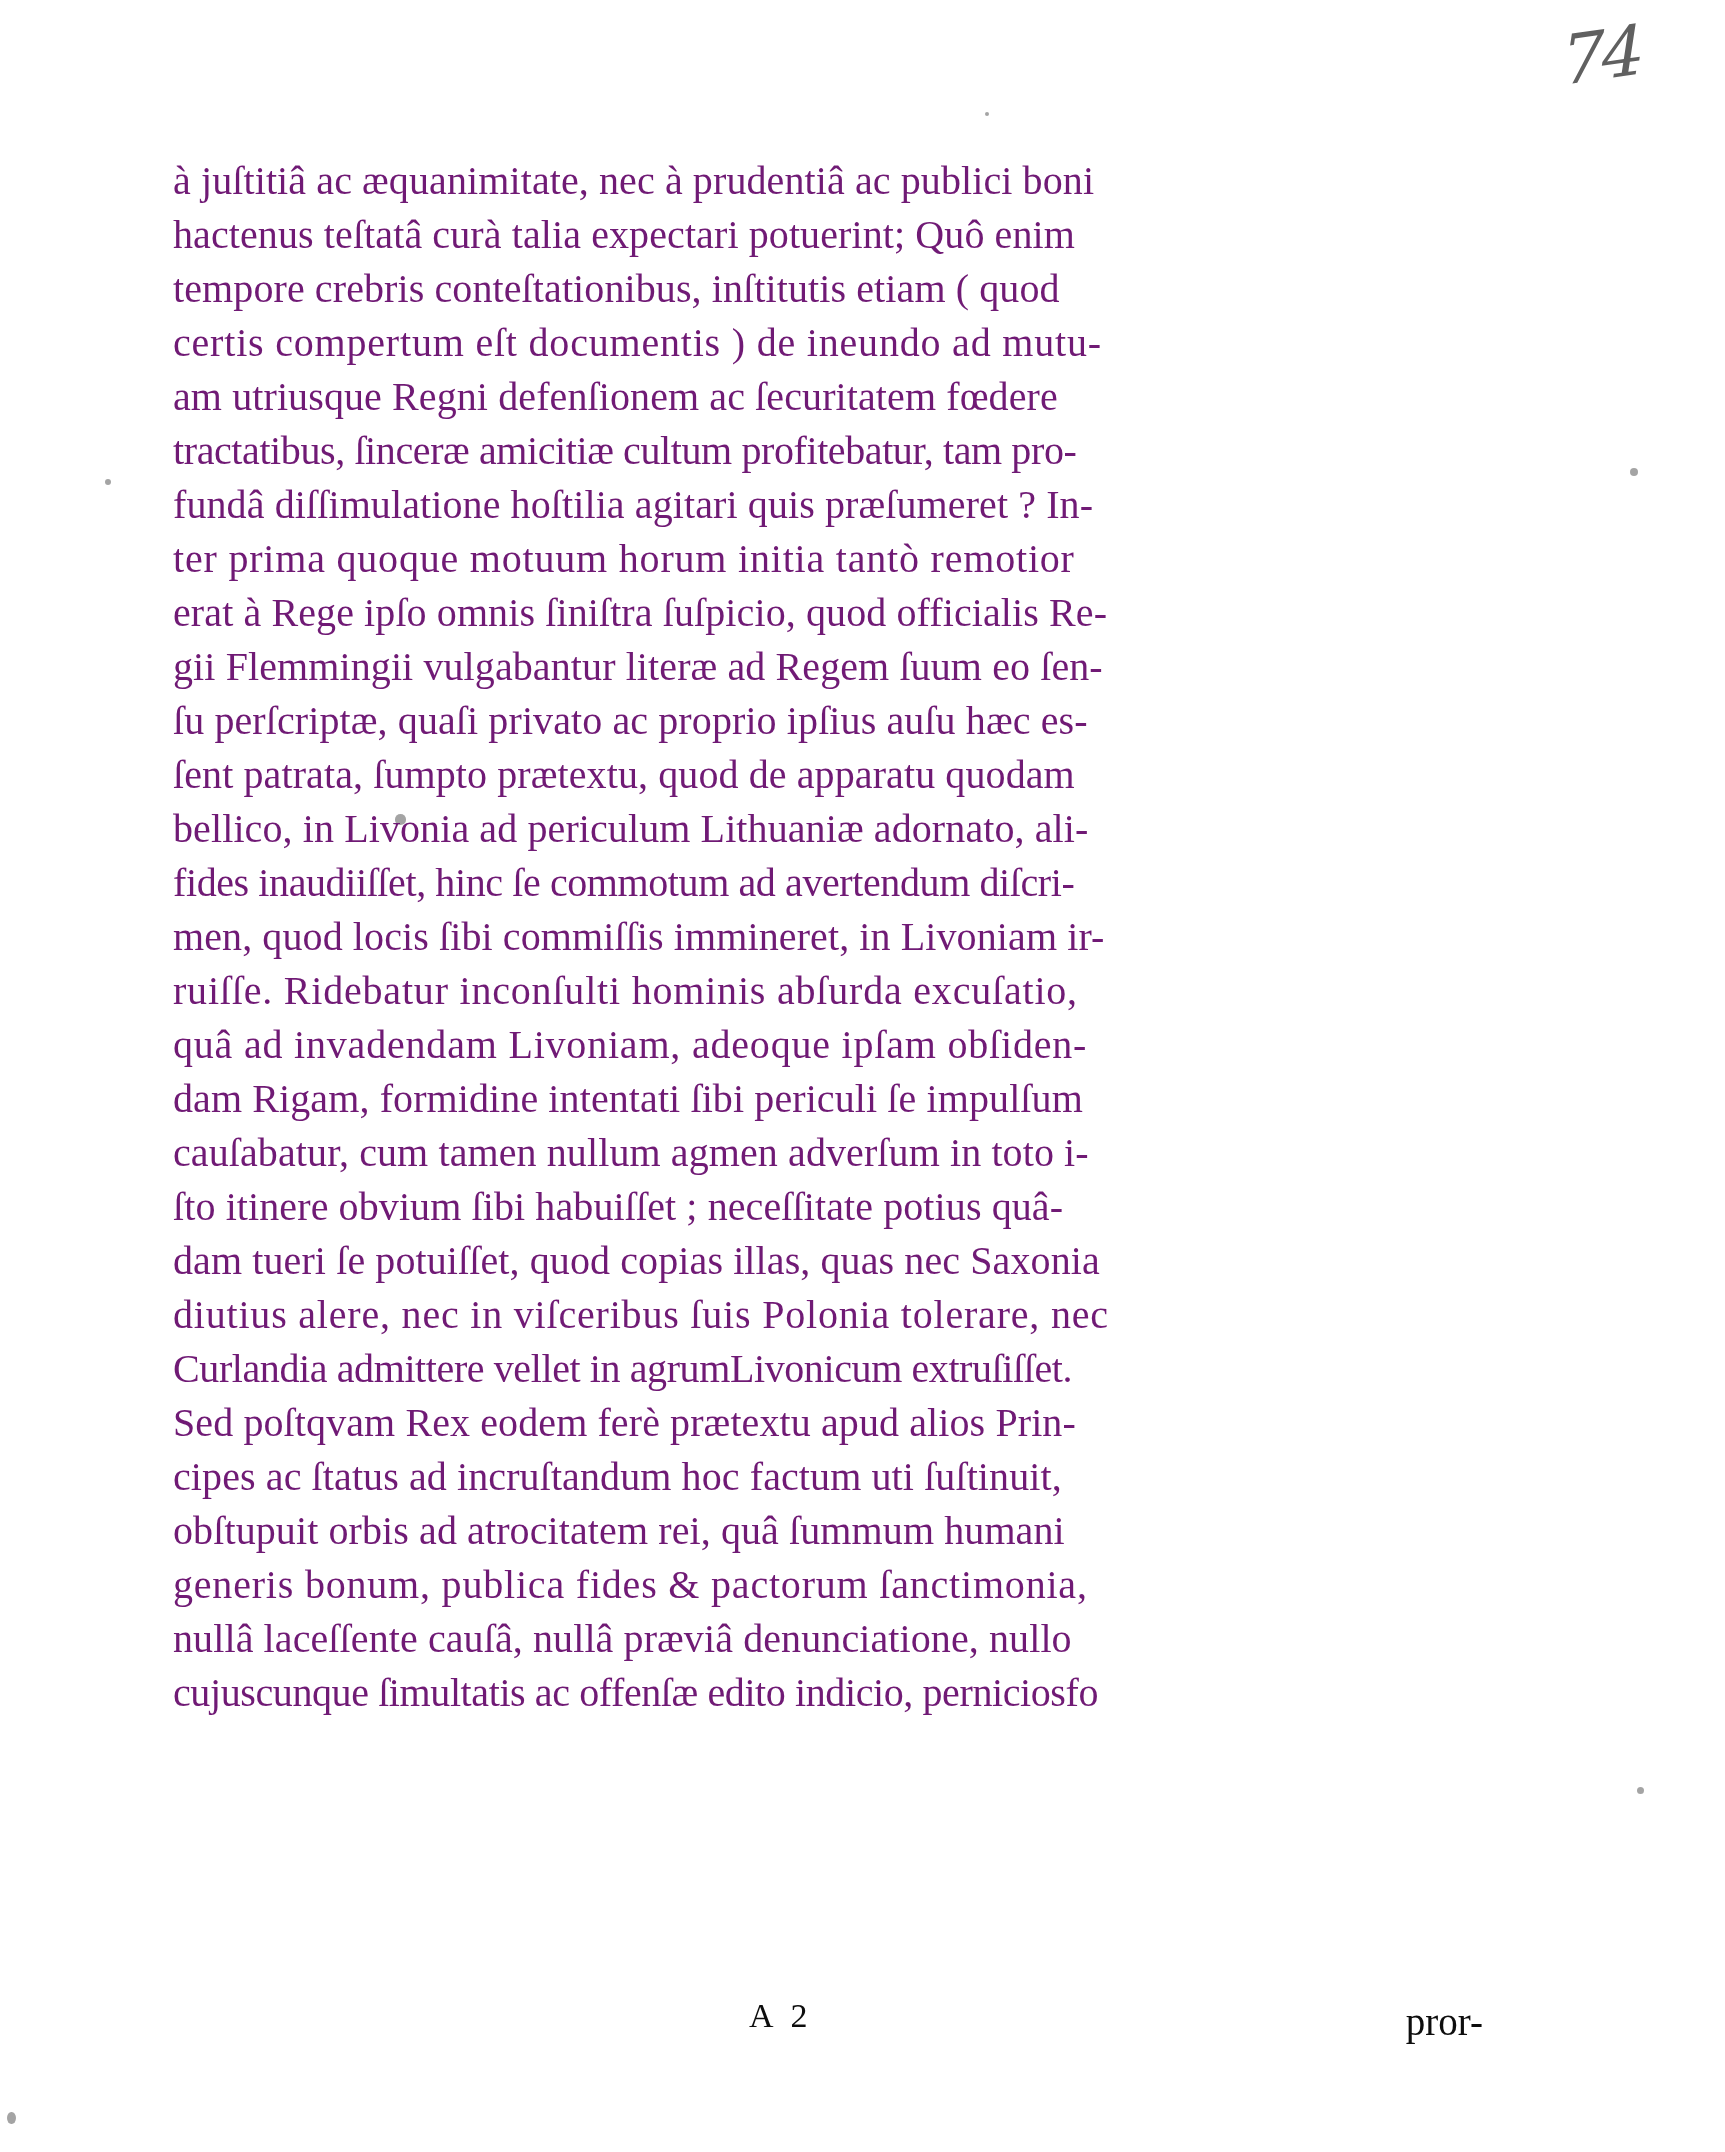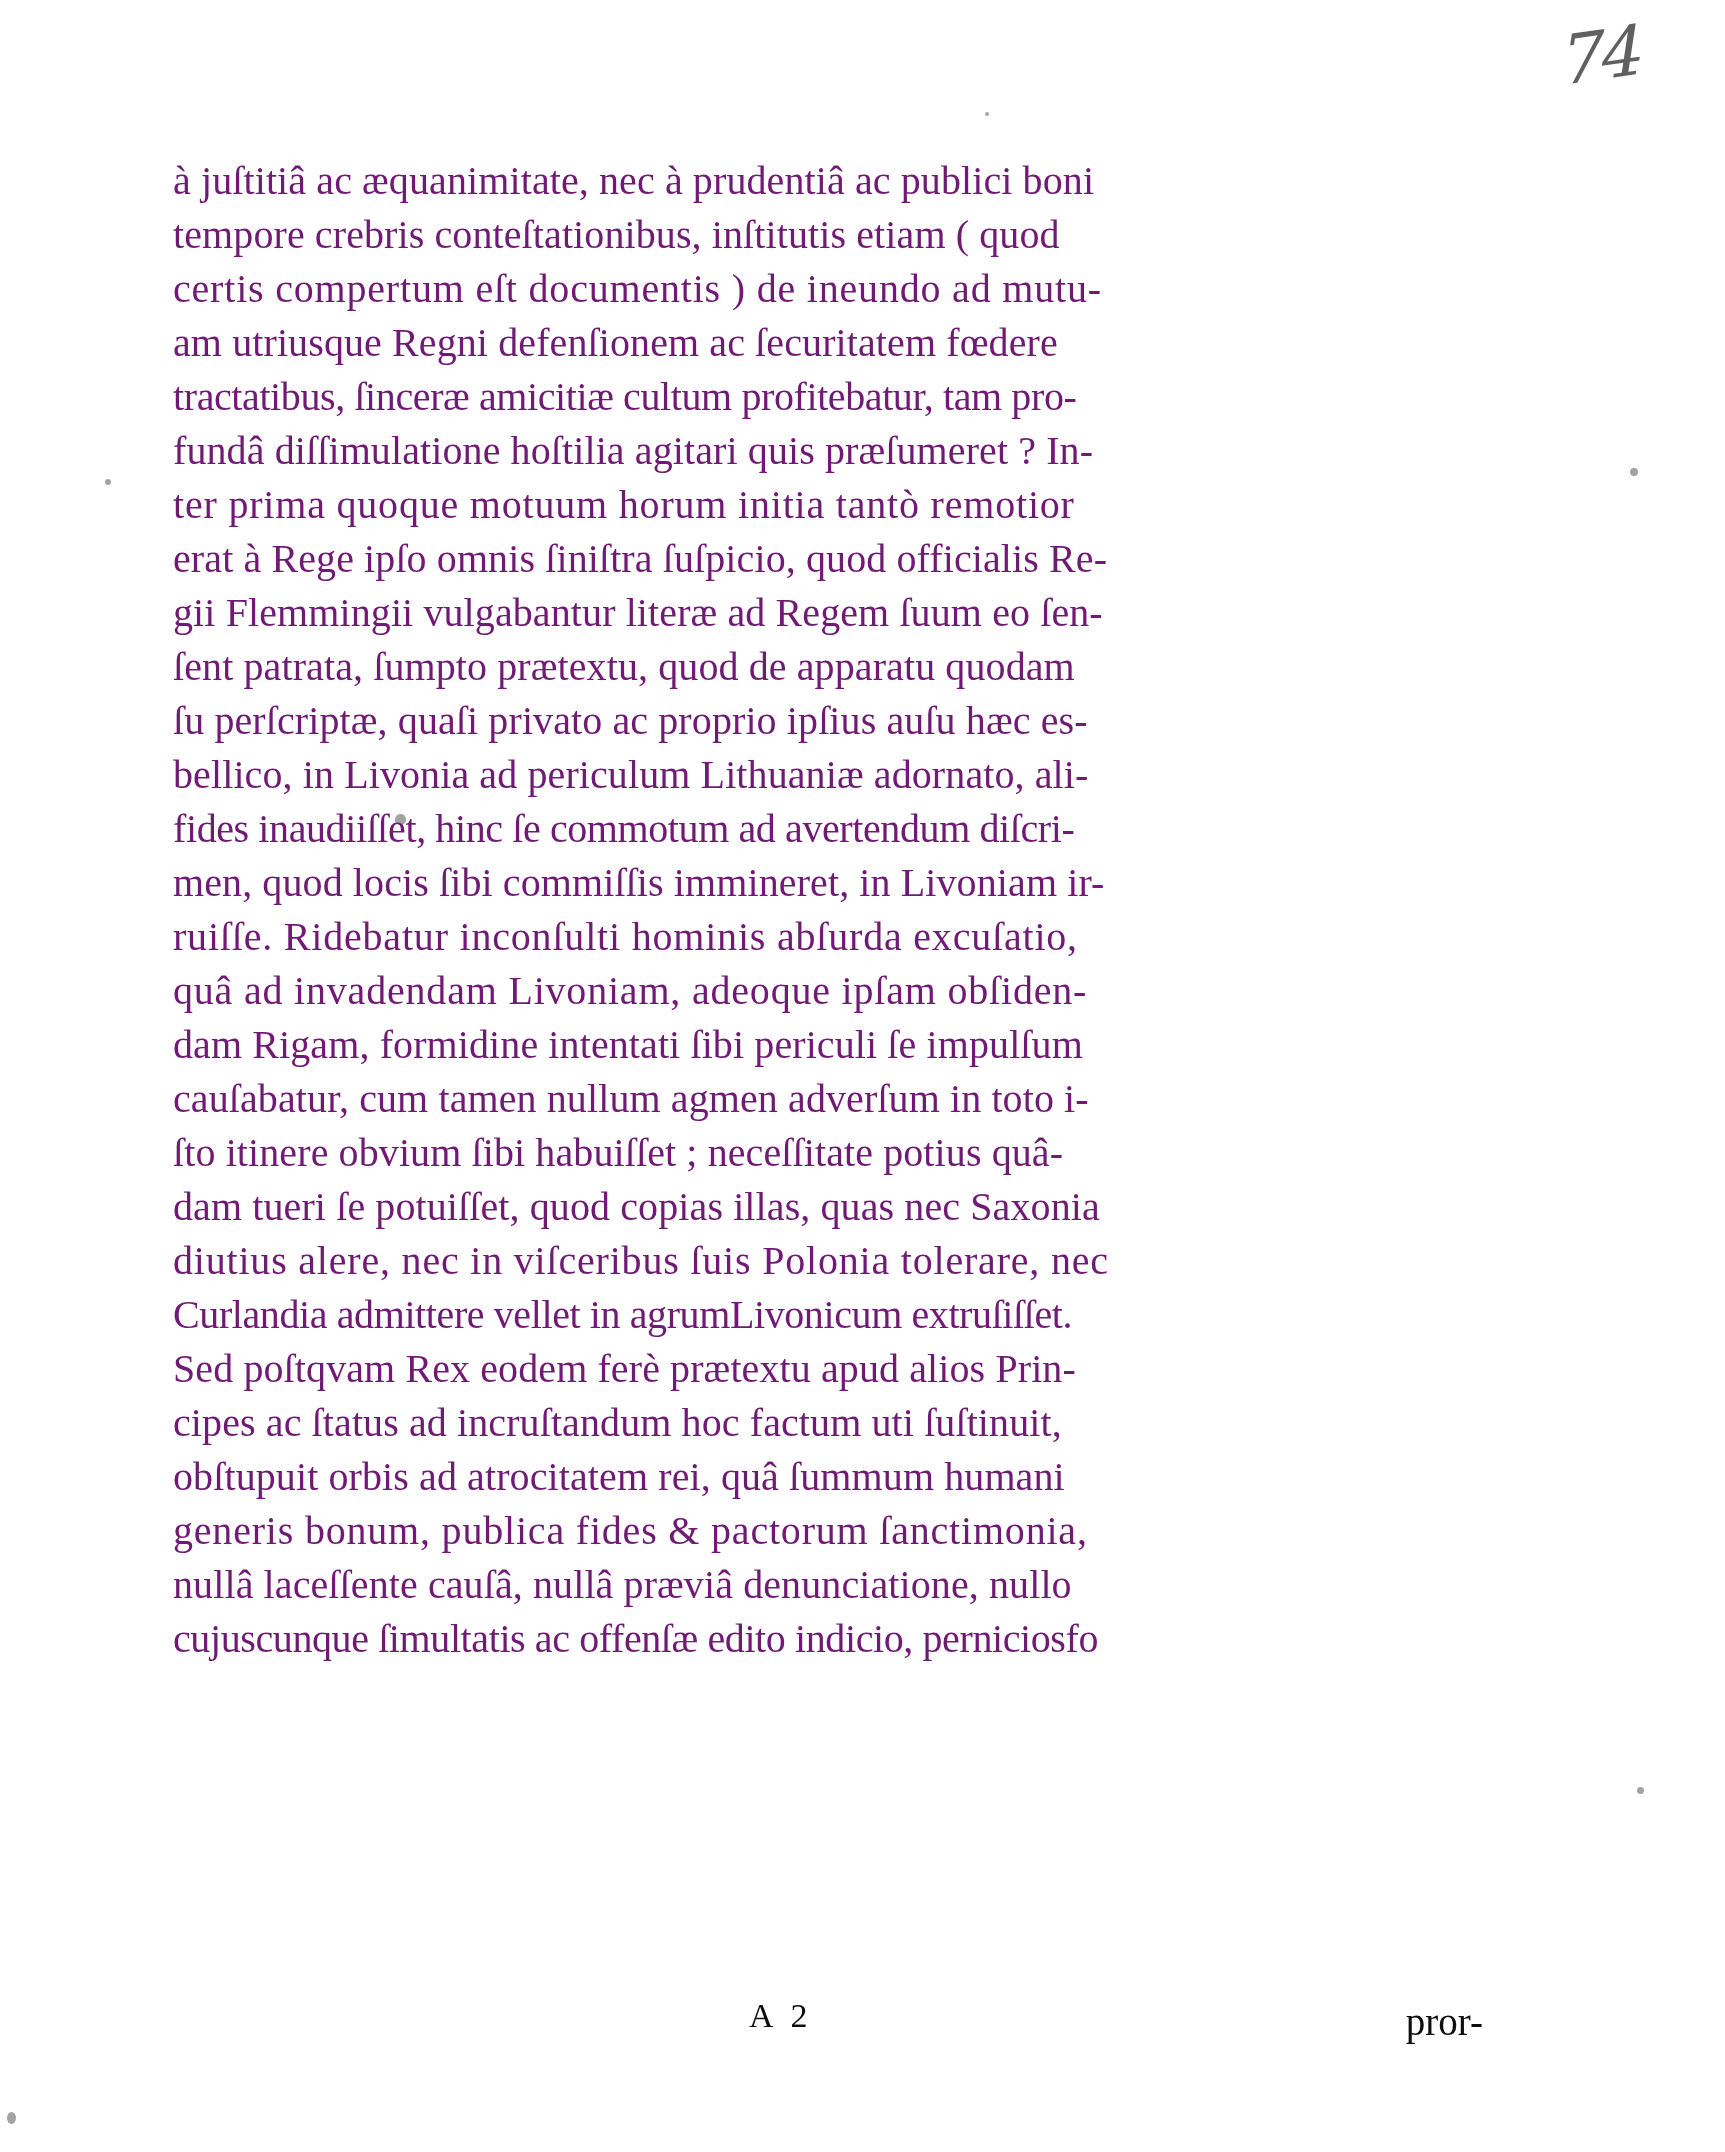--- a/index.html
+++ b/index.html
@@ -104,20 +104,23 @@
   <div class="speckle" style="left:395px;  top:814px;  width:11.4px; height:10.5px;"></div>
   <div class="speckle" style="left:7px;    top:2112px; width:8.7px; height:12.2px;"></div>
   <div class="speckle" style="left:985px; top:112px;  width:4.4px;  height:4.4px;"></div>
 
   <div id="text-block">
 
     <div class="line j">
         <span style="white-space: nowrap;">à juſtitiâ ac æquanimitate, nec à prudentiâ ac publici boni</span>
       </div>
     <div class="line j">
+        <span style="white-space: nowrap;">hactenus teſtatâ curà talia expectari potuerint; Quô enim</span>
+      </div>
+    <div class="line j">
         <span style="white-space: nowrap;">tempore crebris conteſtationibus, inſtitutis etiam ( quod</span>
       </div>
     <div class="line j loose">
         <span style="white-space: nowrap;">certis compertum eſt documentis ) de ineundo ad mutu-</span>
       </div>
     <div class="line j">
         <span style="white-space: nowrap;">am utriusque Regni defenſionem ac ſecuritatem fœdere</span>
       </div>
     <div class="line j tight">
         <span style="white-space: nowrap;">tractatibus, ſinceræ amicitiæ cultum profitebatur, tam pro-</span>
@@ -128,24 +131,24 @@
     <div class="line j loose">
         <span style="white-space: nowrap;">ter prima quoque motuum horum initia tantò remotior</span>
       </div>
     <div class="line j">
         <span style="white-space: nowrap;">erat à Rege ipſo omnis ſiniſtra ſuſpicio, quod officialis Re-</span>
       </div>
     <div class="line j">
         <span style="white-space: nowrap;">gii Flemmingii vulgabantur literæ ad Regem ſuum eo ſen-</span>
       </div>
     <div class="line j">
+        <span style="white-space: nowrap;">ſu perſcriptæ, quaſi privato ac proprio ipſius auſu hæc es-</span>
+      </div>
+    <div class="line j">
         <span style="white-space: nowrap;">ſent patrata, ſumpto prætextu, quod de apparatu quodam</span>
-      </div>
-    <div class="line j">
-        <span style="white-space: nowrap;">ſu perſcriptæ, quaſi privato ac proprio ipſius auſu hæc es-</span>
       </div>
     <div class="line j">
         <span style="white-space: nowrap;">bellico, in Livonia ad periculum Lithuaniæ adornato, ali-</span>
       </div>
     <div class="line j tight">
         <span style="white-space: nowrap;">fides inaudiiſſet, hinc ſe commotum ad avertendum diſcri-</span>
       </div>
     <div class="line j">
         <span style="white-space: nowrap;">men, quod locis ſibi commiſſis immineret, in Livoniam ir-</span>
       </div>

